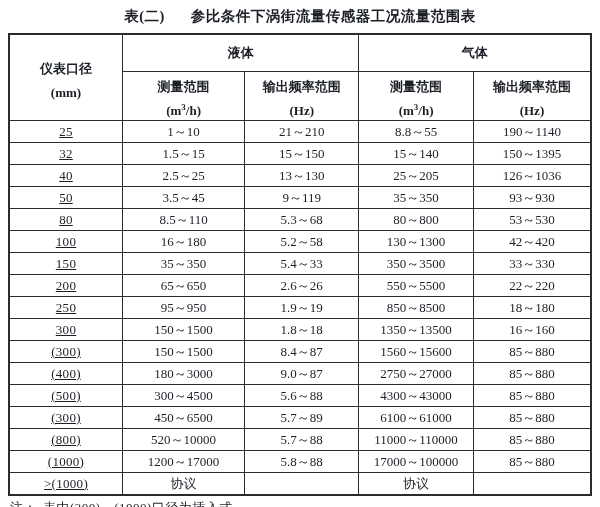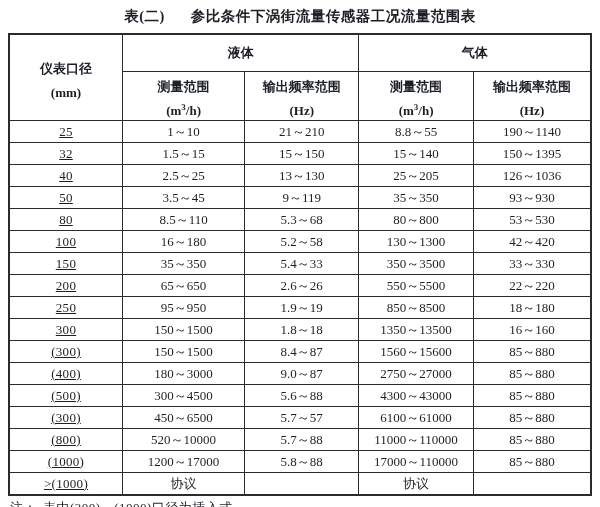--- a/index.html
+++ b/index.html
@@ -193,36 +193,36 @@
         <tr>
           <td class="dia">(500)</td>
           <td>300～4500</td>
           <td>5.6～88</td>
           <td>4300～43000</td>
           <td>85～880</td>
         </tr>
         <tr>
           <td class="dia">(300)</td>
           <td>450～6500</td>
-          <td>5.7～57</td>
+          <td>5.7～89</td>
           <td>6100～61000</td>
           <td>85～880</td>
         </tr>
         <tr>
           <td class="dia">(800)</td>
           <td>520～10000</td>
           <td>5.7～88</td>
           <td>11000～110000</td>
           <td>85～880</td>
         </tr>
         <tr>
           <td class="dia">(1000)</td>
           <td>1200～17000</td>
           <td>5.8～88</td>
-          <td>17000～110000</td>
+          <td>17000～100000</td>
           <td>85～880</td>
         </tr>
         <tr>
           <td class="dia">&gt;(1000)</td>
           <td>协议</td>
           <td></td>
           <td>协议</td>
           <td></td>
         </tr>
       </tbody>

